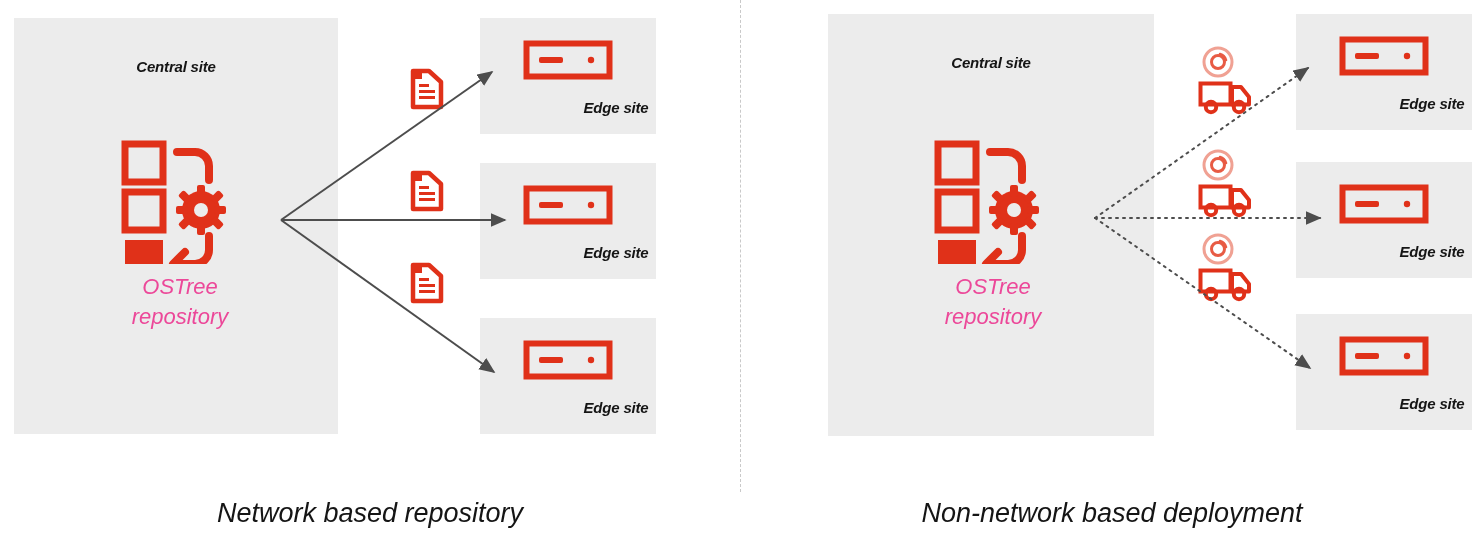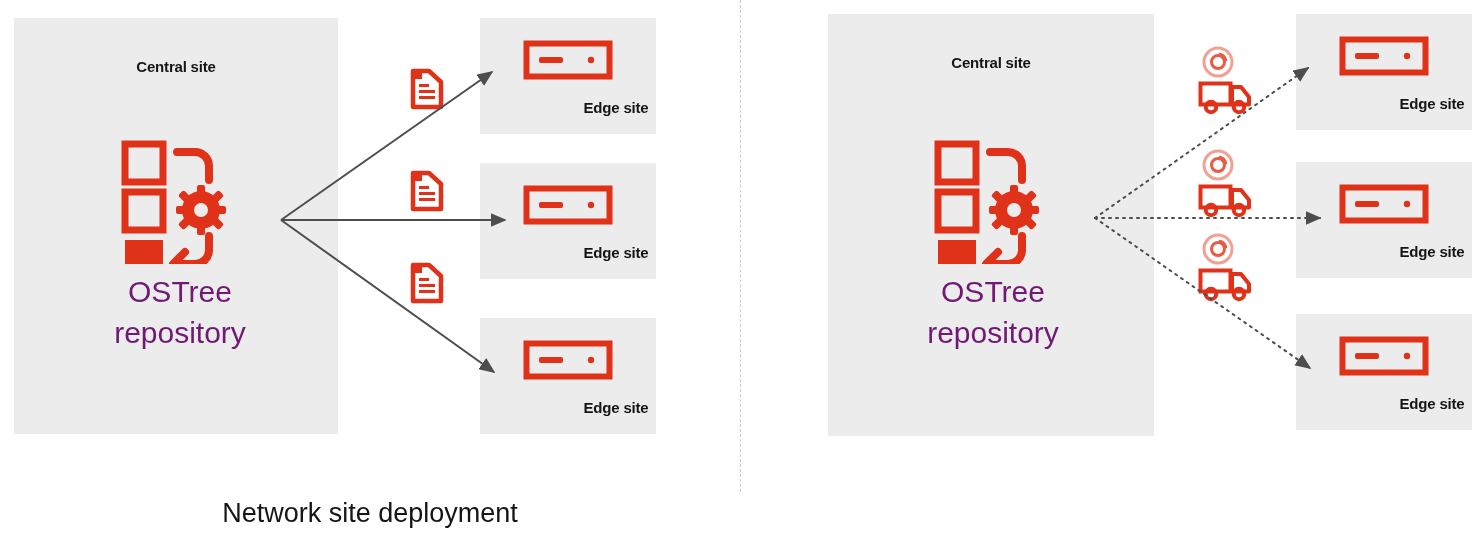--- a/index.html
+++ b/index.html
@@ -1,21 +1,21 @@
 <!DOCTYPE html>
 <html><head>
 <meta charset="utf-8">
 <style>
   html,body{margin:0;padding:0;background:#ffffff;}
   body{width:1482px;height:545px;position:relative;overflow:hidden;
        font-family:"Liberation Sans","DejaVu Sans",sans-serif;color:#151515;}
   .stage{position:absolute;left:0;top:0;width:1482px;height:545px;}
 
   
-  .panel{position:absolute;top:0;height:545px;}
+  .panel{position:absolute;top:0;height:545px;font-style:italic;}
   #panel-network{left:0;width:740px;}
   #panel-nonnetwork{left:742px;width:740px;}
 
   .divider{position:absolute;left:740px;top:0;width:0;height:492px;
            border-left:1.5px dashed #c9c9c9;}
 
   
   .site-box{position:absolute;background:#ececec;}
   .box-label{position:absolute;left:0;width:100%;text-align:center;
              font-weight:bold;font-size:15px;letter-spacing:-0.2px;color:#151515;}
@@ -25,21 +25,21 @@
 
   .edge-box{}
   .edge-label{bottom:18px;margin-left:48px;}
 
   
   .caption{position:absolute;width:100%;text-align:center;
            font-size:27px;font-weight:400;color:#151515;letter-spacing:0px;}
 
   
   .ostree{position:absolute;text-align:center;}
-  .ostree-text{font-size:30px;line-height:1.35;color:#701a75;font-weight:400;text-align:center;}
+  .ostree-text{font-size:22px;line-height:1.35;color:#ec4899;font-weight:400;text-align:center;}
 
   
   .arrow-layer{position:absolute;left:0;top:0;width:1482px;height:545px;
                pointer-events:none;overflow:visible;}
   .icon-svg{display:block;}
   .float-icon{position:absolute;}
 </style>
 </head>
 <body>
 
@@ -124,21 +124,21 @@
     <div class="float-icon" style="left:410px;top:262px;">
       <svg class="icon-svg" width="34" height="42" viewBox="0 0 34 42">
         <path d="M3 3 h16 l12 11 v25 h-28 z" fill="none" stroke="#e03119" stroke-width="4.5" stroke-linejoin="round"></path>
         <path d="M3 3 h9 v8 h-9 z" fill="#e03119"></path>
         <rect x="9" y="16" width="10" height="3" fill="#e03119"></rect>
         <rect x="9" y="22" width="16" height="3" fill="#e03119"></rect>
         <rect x="9" y="28" width="16" height="3" fill="#e03119"></rect>
       </svg>
     </div>
 
-    <div class="caption" style="left:0;top:498px;">Network site deployment</div>
+    <div class="caption" style="left:0;top:498px;">Network based repository</div>
   </div>
 
   <div class="panel" id="panel-nonnetwork">
 
     <div class="site-box central-box" style="left:86px;top:14px;width:326px;height:422px;">
       <div class="box-label central-title">Central site</div>
     </div>
 
     <div class="ostree" style="left:171px;top:140px;width:160px;">
       <svg class="icon-svg" width="118" height="124" viewBox="0 0 118 124" style="margin:0 auto 8px auto;">
@@ -233,20 +233,21 @@
         </g>
         <g>
           <rect x="3.5" y="38.5" width="30" height="21" fill="none" stroke="#e03119" stroke-width="4"></rect>
           <path d="M35 42 h9 l8 10 v7.5 h-17 z" fill="none" stroke="#e03119" stroke-width="4" stroke-linejoin="round"></path>
           <circle cx="14" cy="62" r="5.2" fill="none" stroke="#e03119" stroke-width="4"></circle>
           <circle cx="42" cy="62" r="5.2" fill="none" stroke="#e03119" stroke-width="4"></circle>
         </g>
       </svg>
     </div>
 
+    <div class="caption" style="left:0;top:498px;">Non-network based deployment</div>
   </div>
 
   <svg class="arrow-layer" viewBox="0 0 1482 545">
     <defs>
       <marker id="ah" markerWidth="9" markerHeight="9" refX="7.2" refY="3.4" orient="auto" markerUnits="strokeWidth">
         <path d="M0,0 L8,3.4 L0,6.8 Z" fill="#4d4d4d"></path>
       </marker>
     </defs>
 
     <line x1="281" y1="220" x2="492" y2="72" stroke="#4d4d4d" stroke-width="2" marker-end="url(#ah)"></line>

